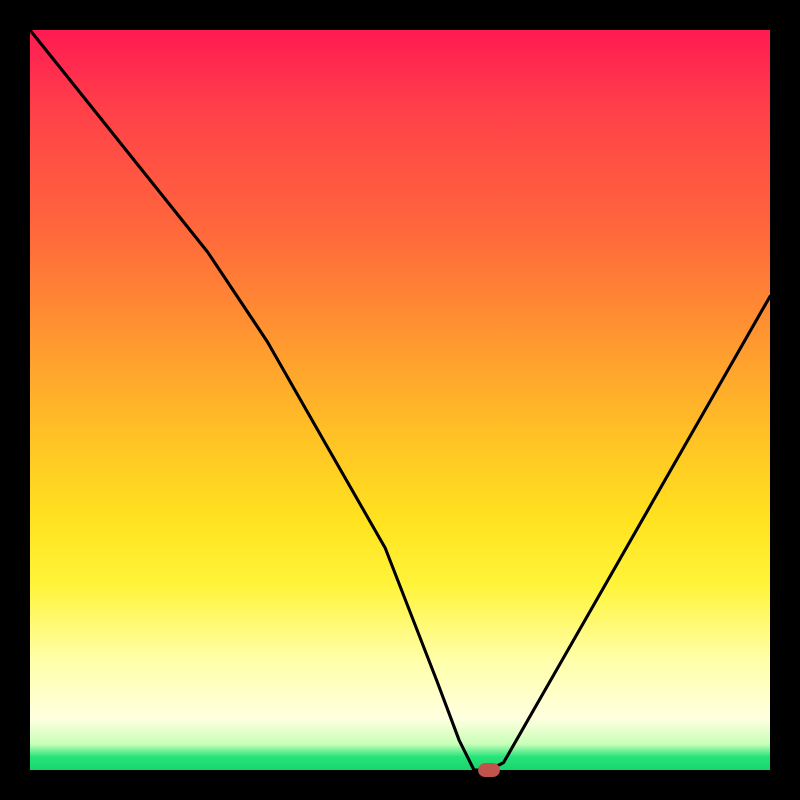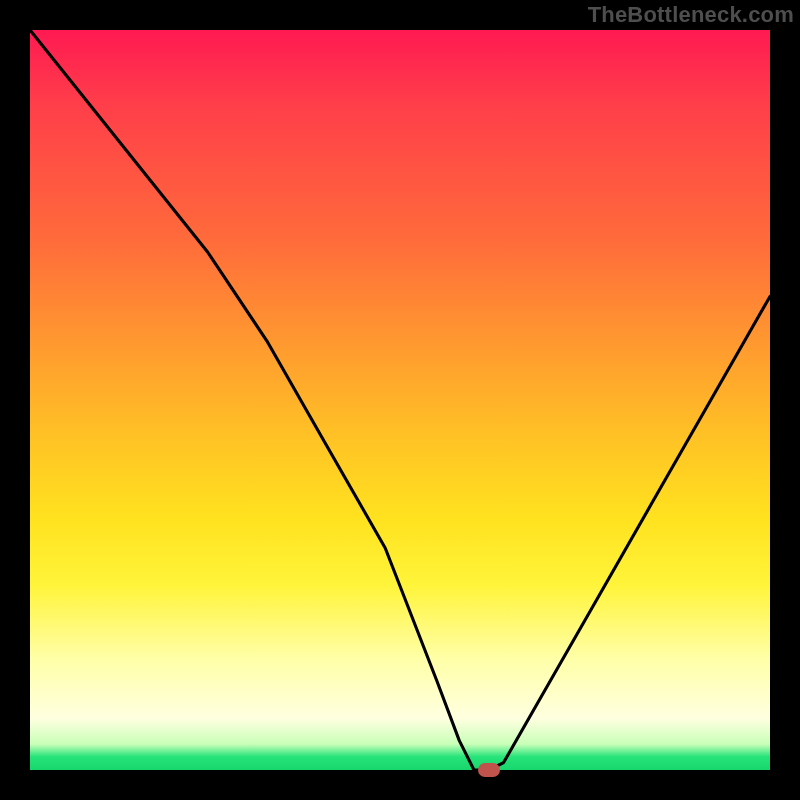--- a/index.html
+++ b/index.html
@@ -74,21 +74,20 @@
     height: 14px;
     border-radius: 7px;
     background: #c1534d;
     transform: translate(-50%, -50%);
   }
 </style>
 </head>
 <body>
 
 <div class="frame">
-  <div class="watermark">TheBottleneck.com</div>
 
   <div class="plot">
     <div class="gradient"></div>
 
     <svg class="curve" viewBox="0 0 740 740" preserveAspectRatio="none">
       <path d="M0.0 0.0 L59.2 74.0 L118.4 148.0 L177.6 222.0 L236.8 310.8 L296.0 414.4 L355.2 518.0 L407.0 651.2 L429.2 710.4 L444.0 740.0 L458.8 740.0 L473.6 732.6 L503.2 680.8 L562.4 577.2 L621.6 473.6 L680.8 370.0 L740.0 266.4"></path>
     </svg>
 
     <div class="marker" style="left: 458.8px; top: 740px; background: rgb(193, 83, 77);"></div>
   </div>

